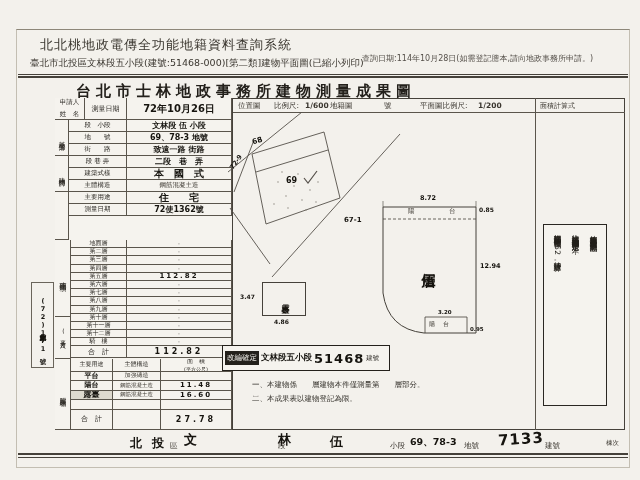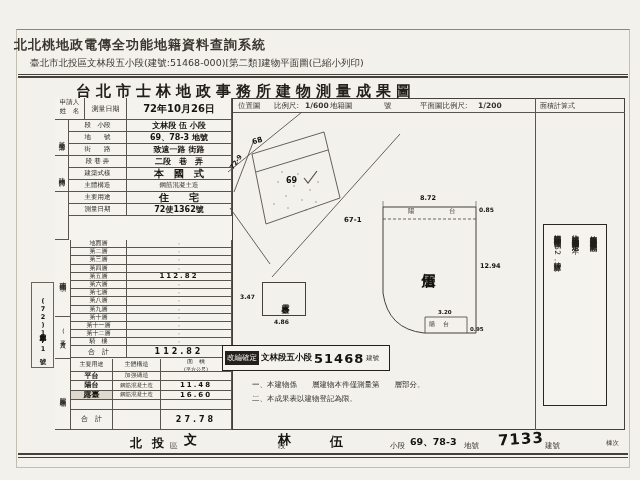--- a/index.html
+++ b/index.html
@@ -27,42 +27,43 @@
 .note{position:absolute;font-size:7.5px;color:#33302a;white-space:nowrap}
 svg{display:block}
 </style>
 </head>
 <body>
 
 <div class="page">
 
   <div class="abs" style="left:16px;top:29px;width:614px;height:439px;border:1px solid #c3beb2;border-top:1.5px solid #8d8779"></div>
 
-  <div class="abs print" style="left:14px;top:36px;font-size:13px;font-weight:700;letter-spacing:1px">北北桃地政電傳全功能地籍資料查詢系統</div>
+  <div class="abs print" style="left:40px;top:36px;font-size:13px;font-weight:400;letter-spacing:1px">北北桃地政電傳全功能地籍資料查詢系統</div>
   <div class="abs print" style="left:30px;top:57px;font-size:9.5px">臺北市北投區文林段五小段(建號:51468-000)[第二類]建物平面圖(已縮小列印)</div>
+  <div class="abs print" style="left:362px;top:53px;font-size:8px;color:#55504a">查詢日期:114年10月28日(如需登記謄本,請向地政事務所申請。)</div>
   <div class="abs" style="left:18px;top:74px;width:610px;height:4px;border-top:1px solid #45413a;border-bottom:2px solid #45413a"></div>
 
   <div class="abs" style="left:76px;top:82px;font-size:15px;font-weight:700;letter-spacing:5px;color:#23201b">台北市士林地政事務所建物測量成果圖</div>
 
   <div class="abs frame" style="left:55px;top:98px;width:570px;height:332px"></div>
   <div class="abs" style="left:535px;top:98px;width:1px;height:332px;background:#5a554c"></div>
   <div class="abs" style="left:233px;top:112px;width:392px;height:1px;background:#5a554c"></div>
 
   <span class="lbl" style="left:238px;top:101px">位置圖</span>
   <span class="lbl" style="left:274px;top:101px">比例尺:</span>
   <span class="lbl hand" style="left:305px;top:101px">1/600</span>
   <span class="lbl" style="left:330px;top:101px">地籍圖</span>
   <span class="lbl" style="left:384px;top:101px">號</span>
   <span class="lbl" style="left:420px;top:101px">平面圖比例尺:</span>
   <span class="lbl hand" style="left:478px;top:101px">1/200</span>
   <span class="lbl" style="left:540px;top:101px;font-size:7px">面積計算式</span>
 
   <div class="lt">
     <div class="r h22">
-      <div class="c cc w30 col" style="justify-content:flex-start">
+      <div class="c cc w30 col" style="justify-content:space-between">
         <span class="fs65">申請人</span>
         <span class="fs65">姓　名</span>
       </div>
       <div class="c cc w42 fs7">測量日期</div>
       <div class="c cc f1 hand fs9">72年10月26日</div>
     </div>
     <div class="r" style="height:120px">
       <div class="col w14">
         <div class="vt gcell fs65" style="height:36px">基地坐落</div>
         <div class="vt gcell fs65" style="height:36px">建物門牌</div>

